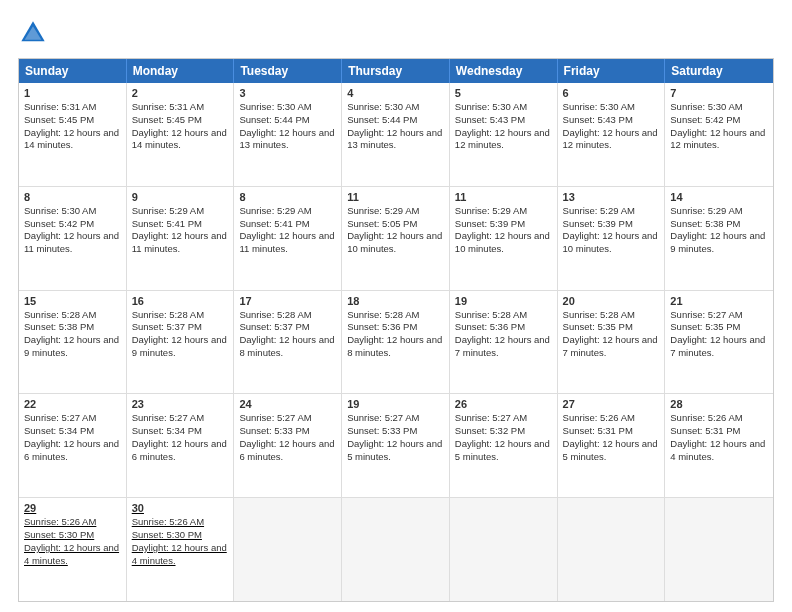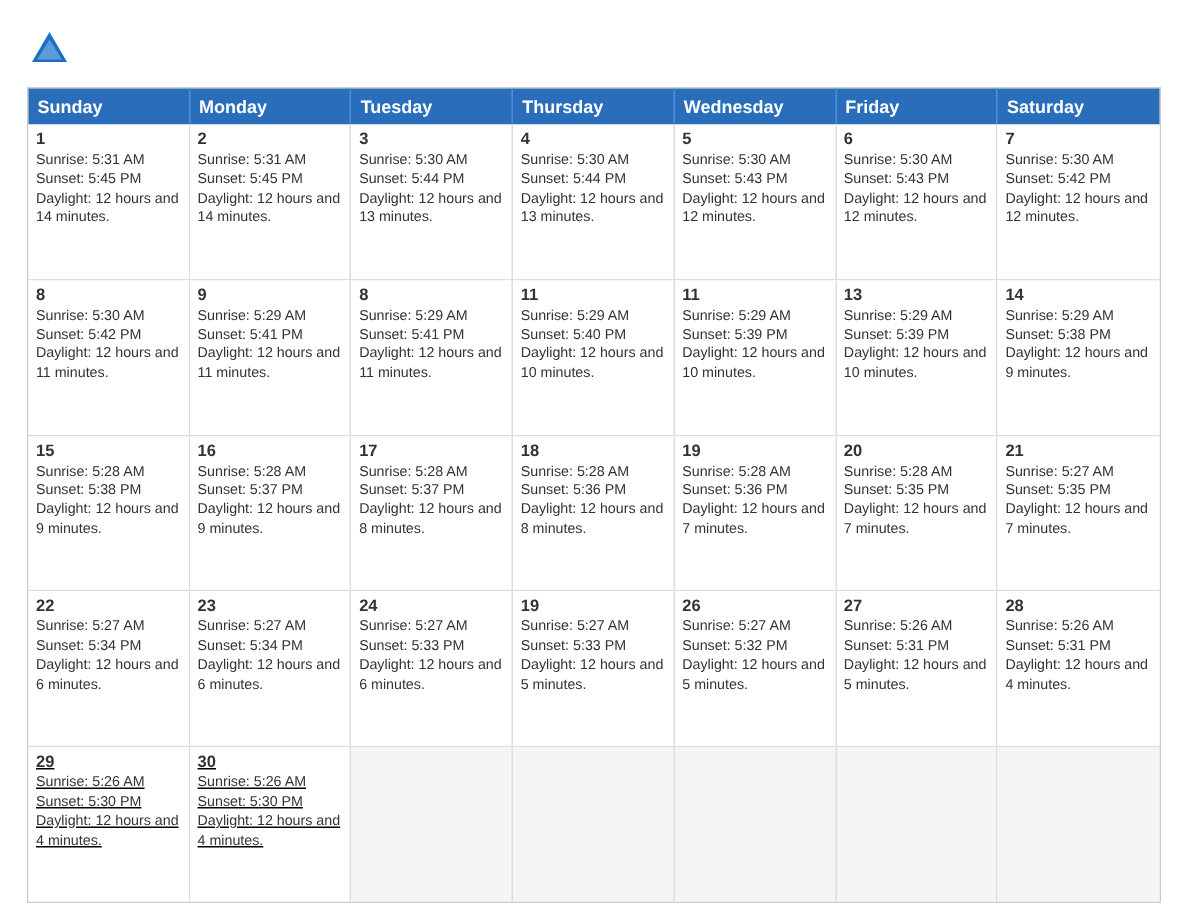--- a/index.html
+++ b/index.html
@@ -198,21 +198,21 @@
       </div>
           <div class="cal-cell">
         <span class="day-num">8</span>
         <span class="info-line">Sunrise: 5:29 AM</span>
         <span class="info-line">Sunset: 5:41 PM</span>
         <span class="info-line">Daylight: 12 hours and 11 minutes.</span>
       </div>
           <div class="cal-cell">
         <span class="day-num">11</span>
         <span class="info-line">Sunrise: 5:29 AM</span>
-        <span class="info-line">Sunset: 5:40 PM</span>
+        <span class="info-line">Sunset: 5:05 PM</span>
         <span class="info-line">Daylight: 12 hours and 10 minutes.</span>
       </div>
           <div class="cal-cell">
         <span class="day-num">11</span>
         <span class="info-line">Sunrise: 5:29 AM</span>
         <span class="info-line">Sunset: 5:39 PM</span>
         <span class="info-line">Daylight: 12 hours and 10 minutes.</span>
       </div>
           <div class="cal-cell">
         <span class="day-num">13</span>

